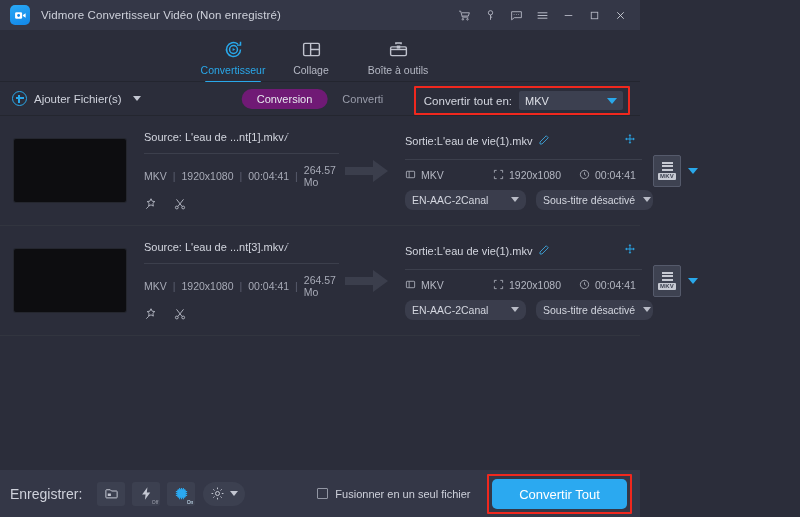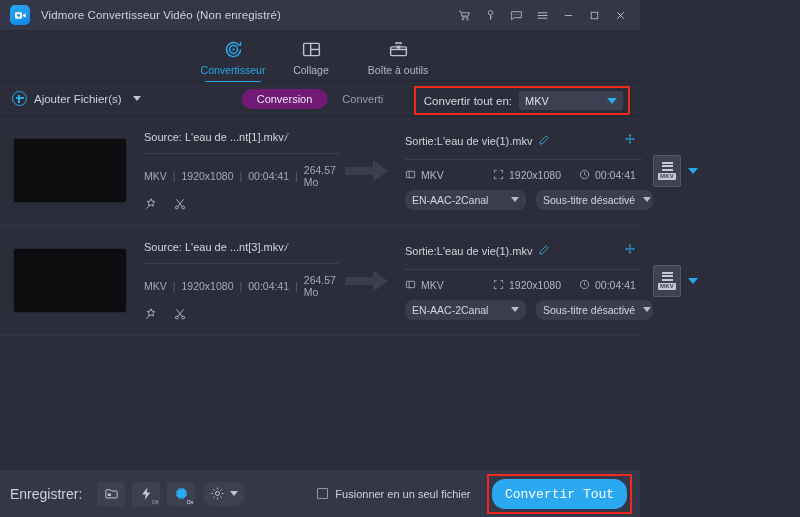--- a/index.html
+++ b/index.html
@@ -177,23 +177,23 @@
   }
   .off-tag.on { color: #cfe9fb; }
   .merge { display: flex; align-items: center; gap: 7px; margin-left: 72px; }
   .cbox { width: 11px; height: 11px; border: 1.5px solid #9296a3; border-radius: 1px; }
   .merge .mlbl { font-size: 11px; color: #ced1db; white-space: nowrap; }
   .convert-wrap {
     position: absolute; right: 8px; top: 4px; border: 2px solid #f0281e;
     padding: 3px; border-radius: 1px;
   }
   .convert-btn {
-    width: 135px; height: 30px; background: #2ba9f0; border-radius: 13px;
+    width: 135px; height: 30px; background: #2ba9f0; border-radius: 5px;
     display: flex; align-items: center; justify-content: center;
-    color: #ffffff; font-size: 13px; font-family: Liberation Mono, monospace;
+    color: #ffffff; font-size: 13px;
   }
 </style>
 </head>
 <body>
 
 <div class="app">
 
   <div class="titlebar">
     <div class="logo">
       <svg width="13" height="13" viewBox="0 0 24 24" fill="#fff">

